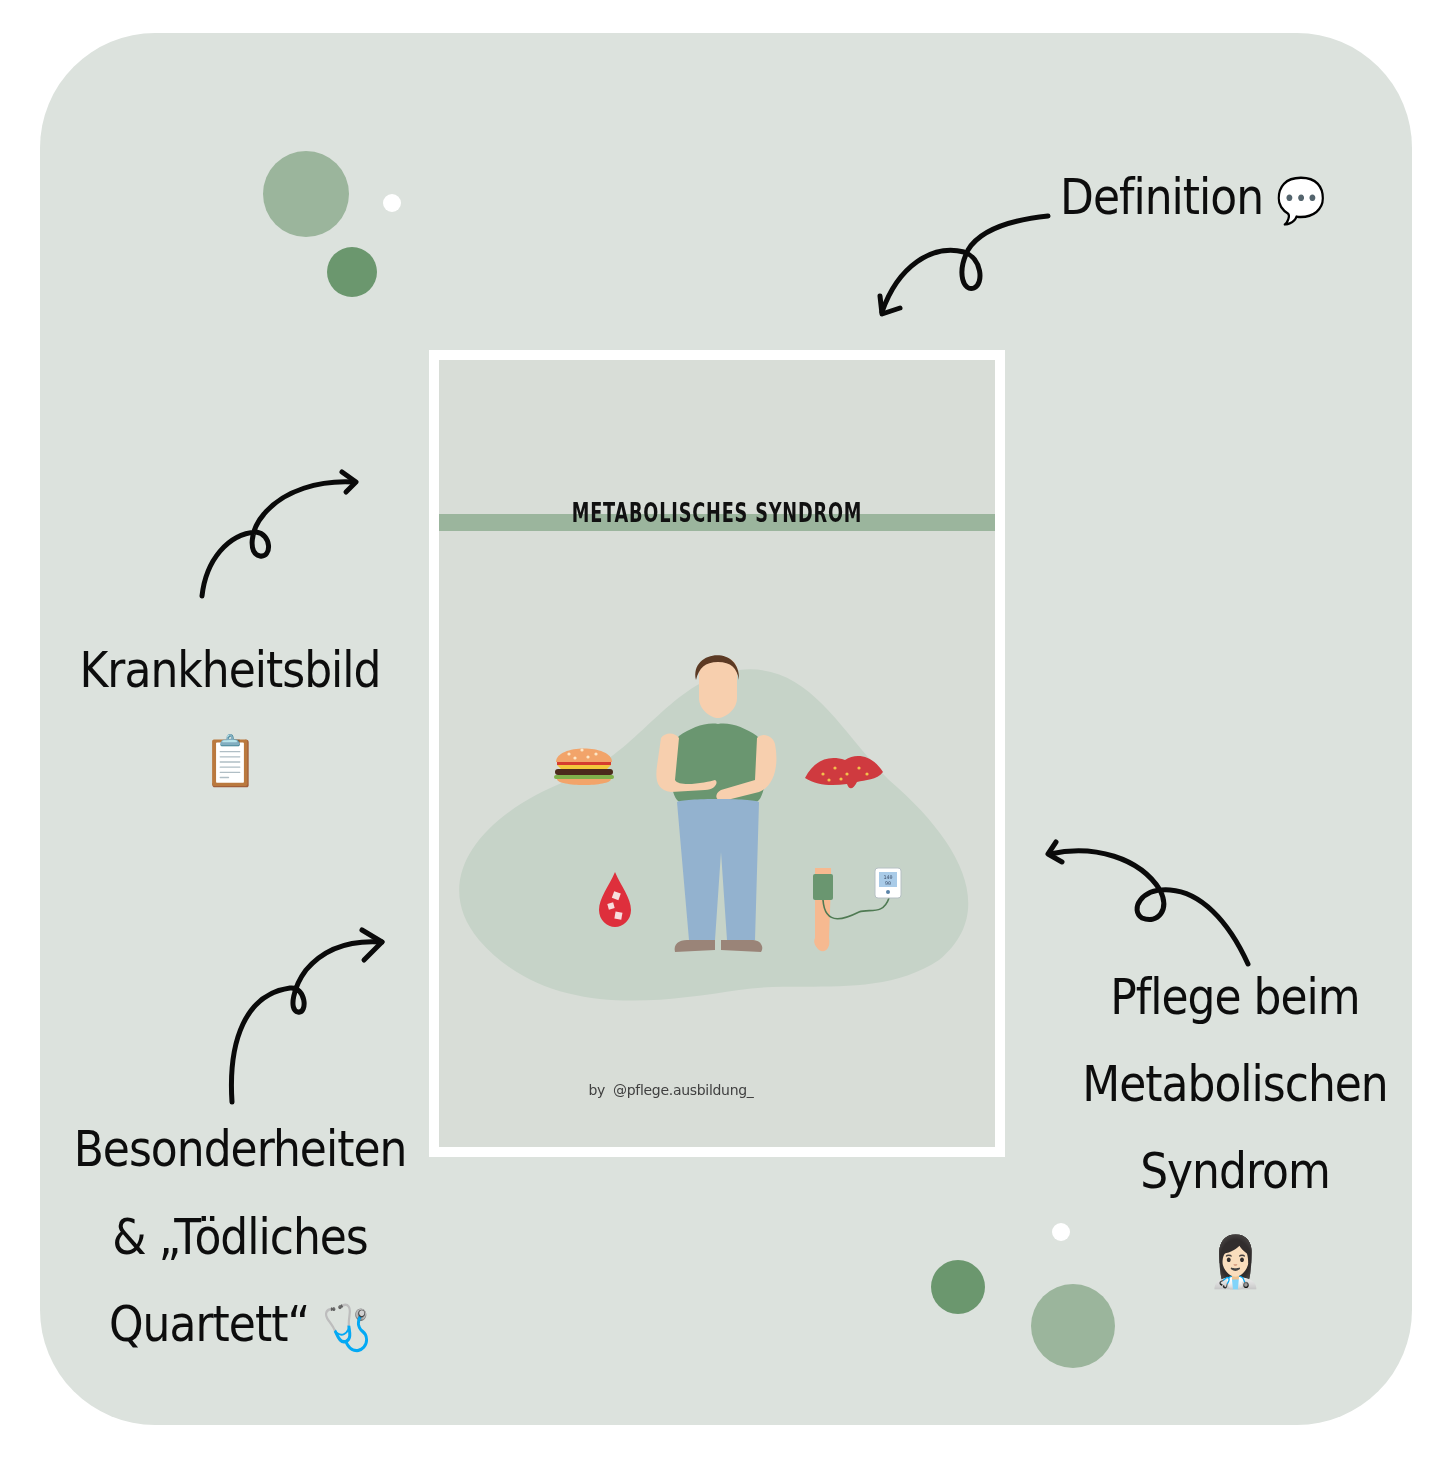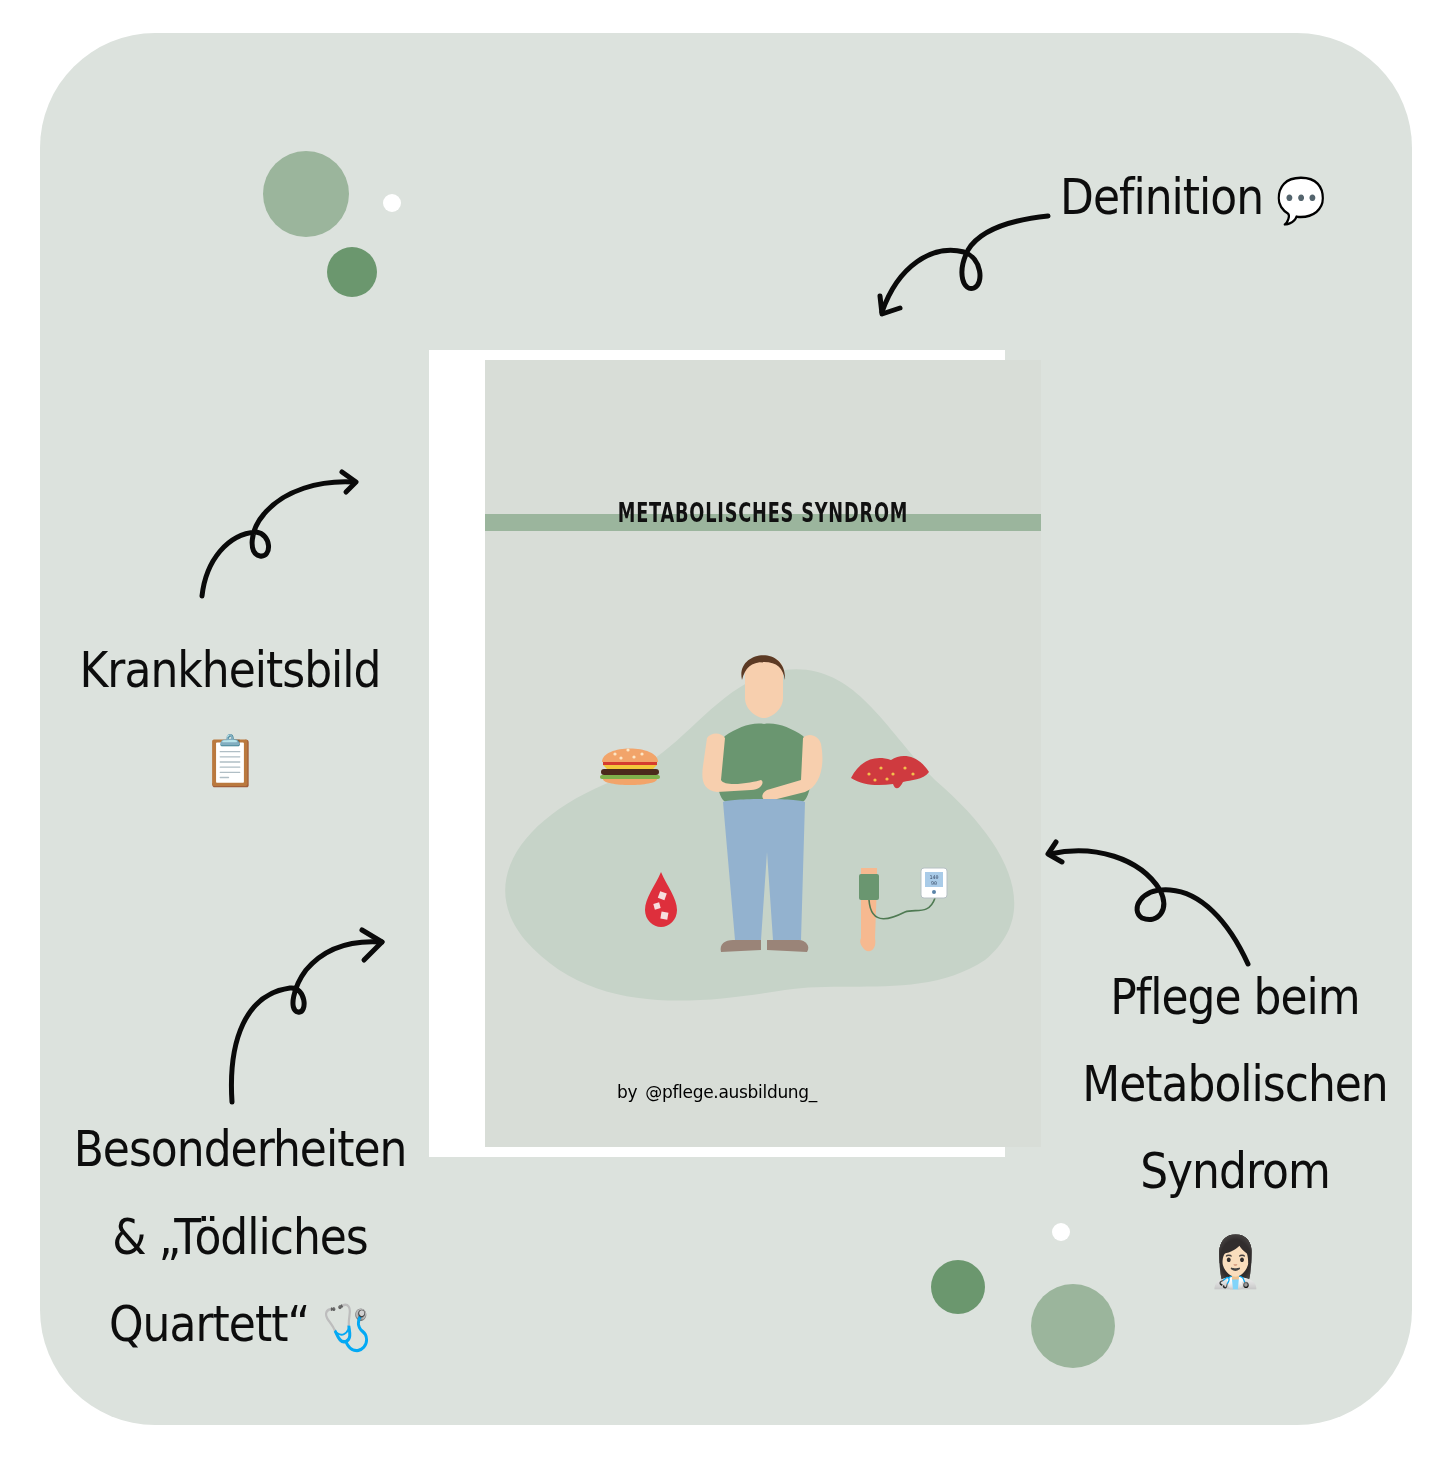--- a/index.html
+++ b/index.html
@@ -9,28 +9,28 @@
              background: #dce2dd; border-radius: 115px; }
     .abs { position: absolute; }
     .dot { position: absolute; border-radius: 50%; }
     .label { position: absolute; text-align: center; font-family: "DejaVu Sans", sans-serif;
              font-size: 44px; line-height: 78px; letter-spacing: -1px; color: #0d0d0d;
              font-weight: normal; transform: scaleY(1.12); white-space: nowrap; }
     .emoji { display: inline-block; vertical-align: middle; }
     .cover { position: absolute; left: 429px; top: 350px; width: 576px; height: 807px;
              background: #ffffff; }
     .cover-inner { position: absolute; left: 10px; top: 10px; width: 556px; height: 787px;
-                   background: #d8ddd7; overflow: hidden; margin-left: 46px; }
+                   background: #d8ddd7; overflow: hidden; }
     .band { position: absolute; left: 0; top: 154px; width: 556px; height: 17px; }
     .cover-title { position: absolute; left: 0; width: 556px; top: 139px; text-align: center;
                    font-family: "DejaVu Sans Condensed", "DejaVu Sans", sans-serif; font-size: 24px;
                    letter-spacing: 1px; font-weight: bold; color: #111;
                    transform: scaleX(0.82) scaleY(1.1); }
     .byline { position: absolute; left: 0; width: 464px; top: 722px; text-align: center;
-              font-size: 17px; color: #000000; letter-spacing: -0.3px; }
+              font-size: 14px; color: #404040; letter-spacing: -0.3px; }
     .byline .handle { margin-left: 8px; }
     svg { display: block; }
   </style>
 </head>
 <body>
 
 <div class="panel"></div>
 
 <div class="dot" style="left:263px;top:151px;width:86px;height:86px;background:#9bb59c;"></div>
 <div class="dot" style="left:327px;top:247px;width:50px;height:50px;background:#6b976e;"></div>

